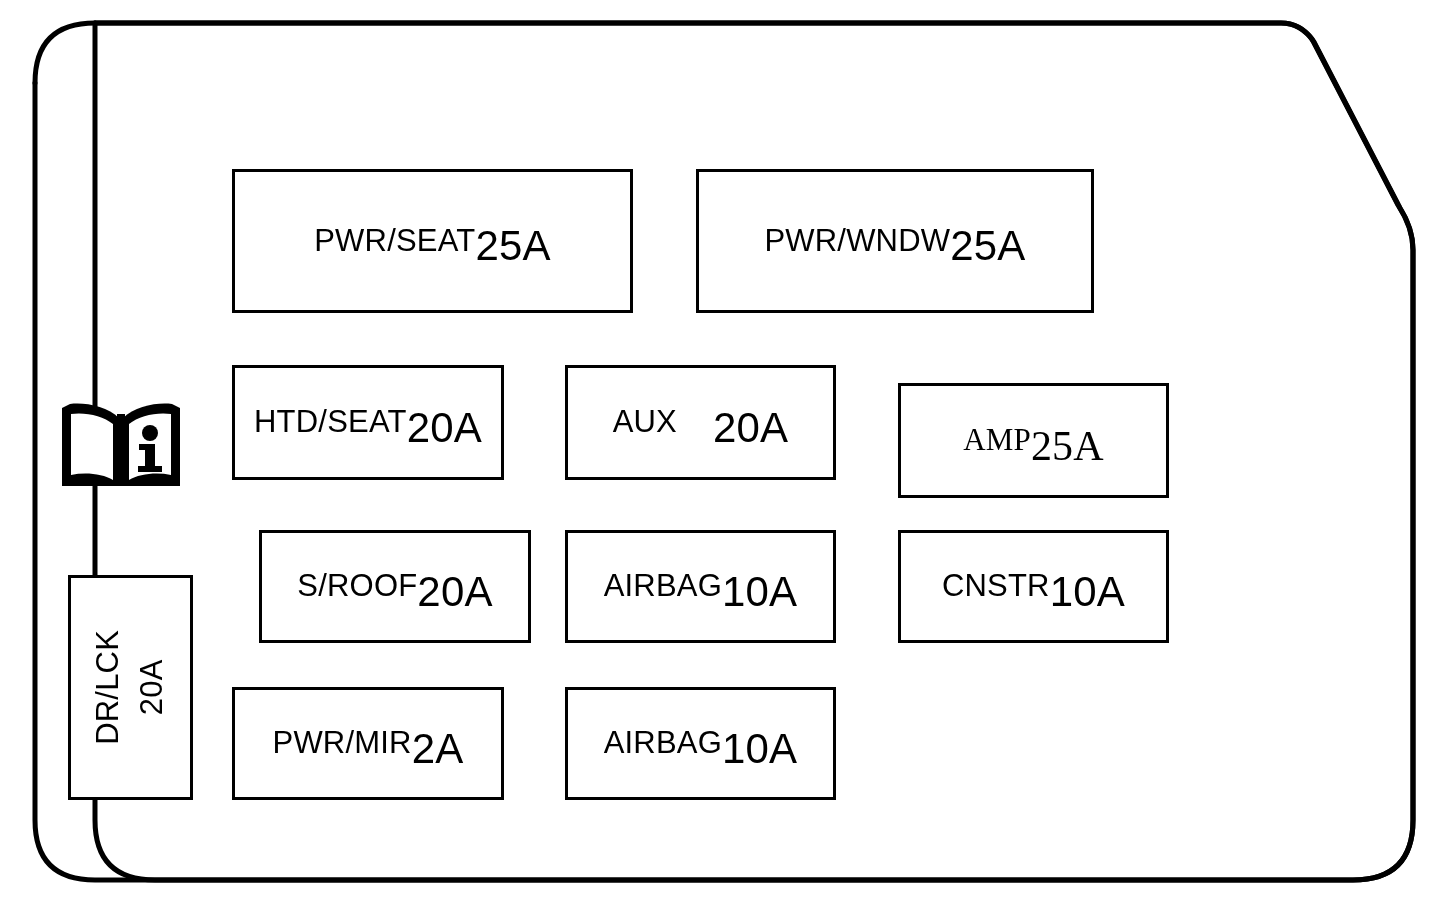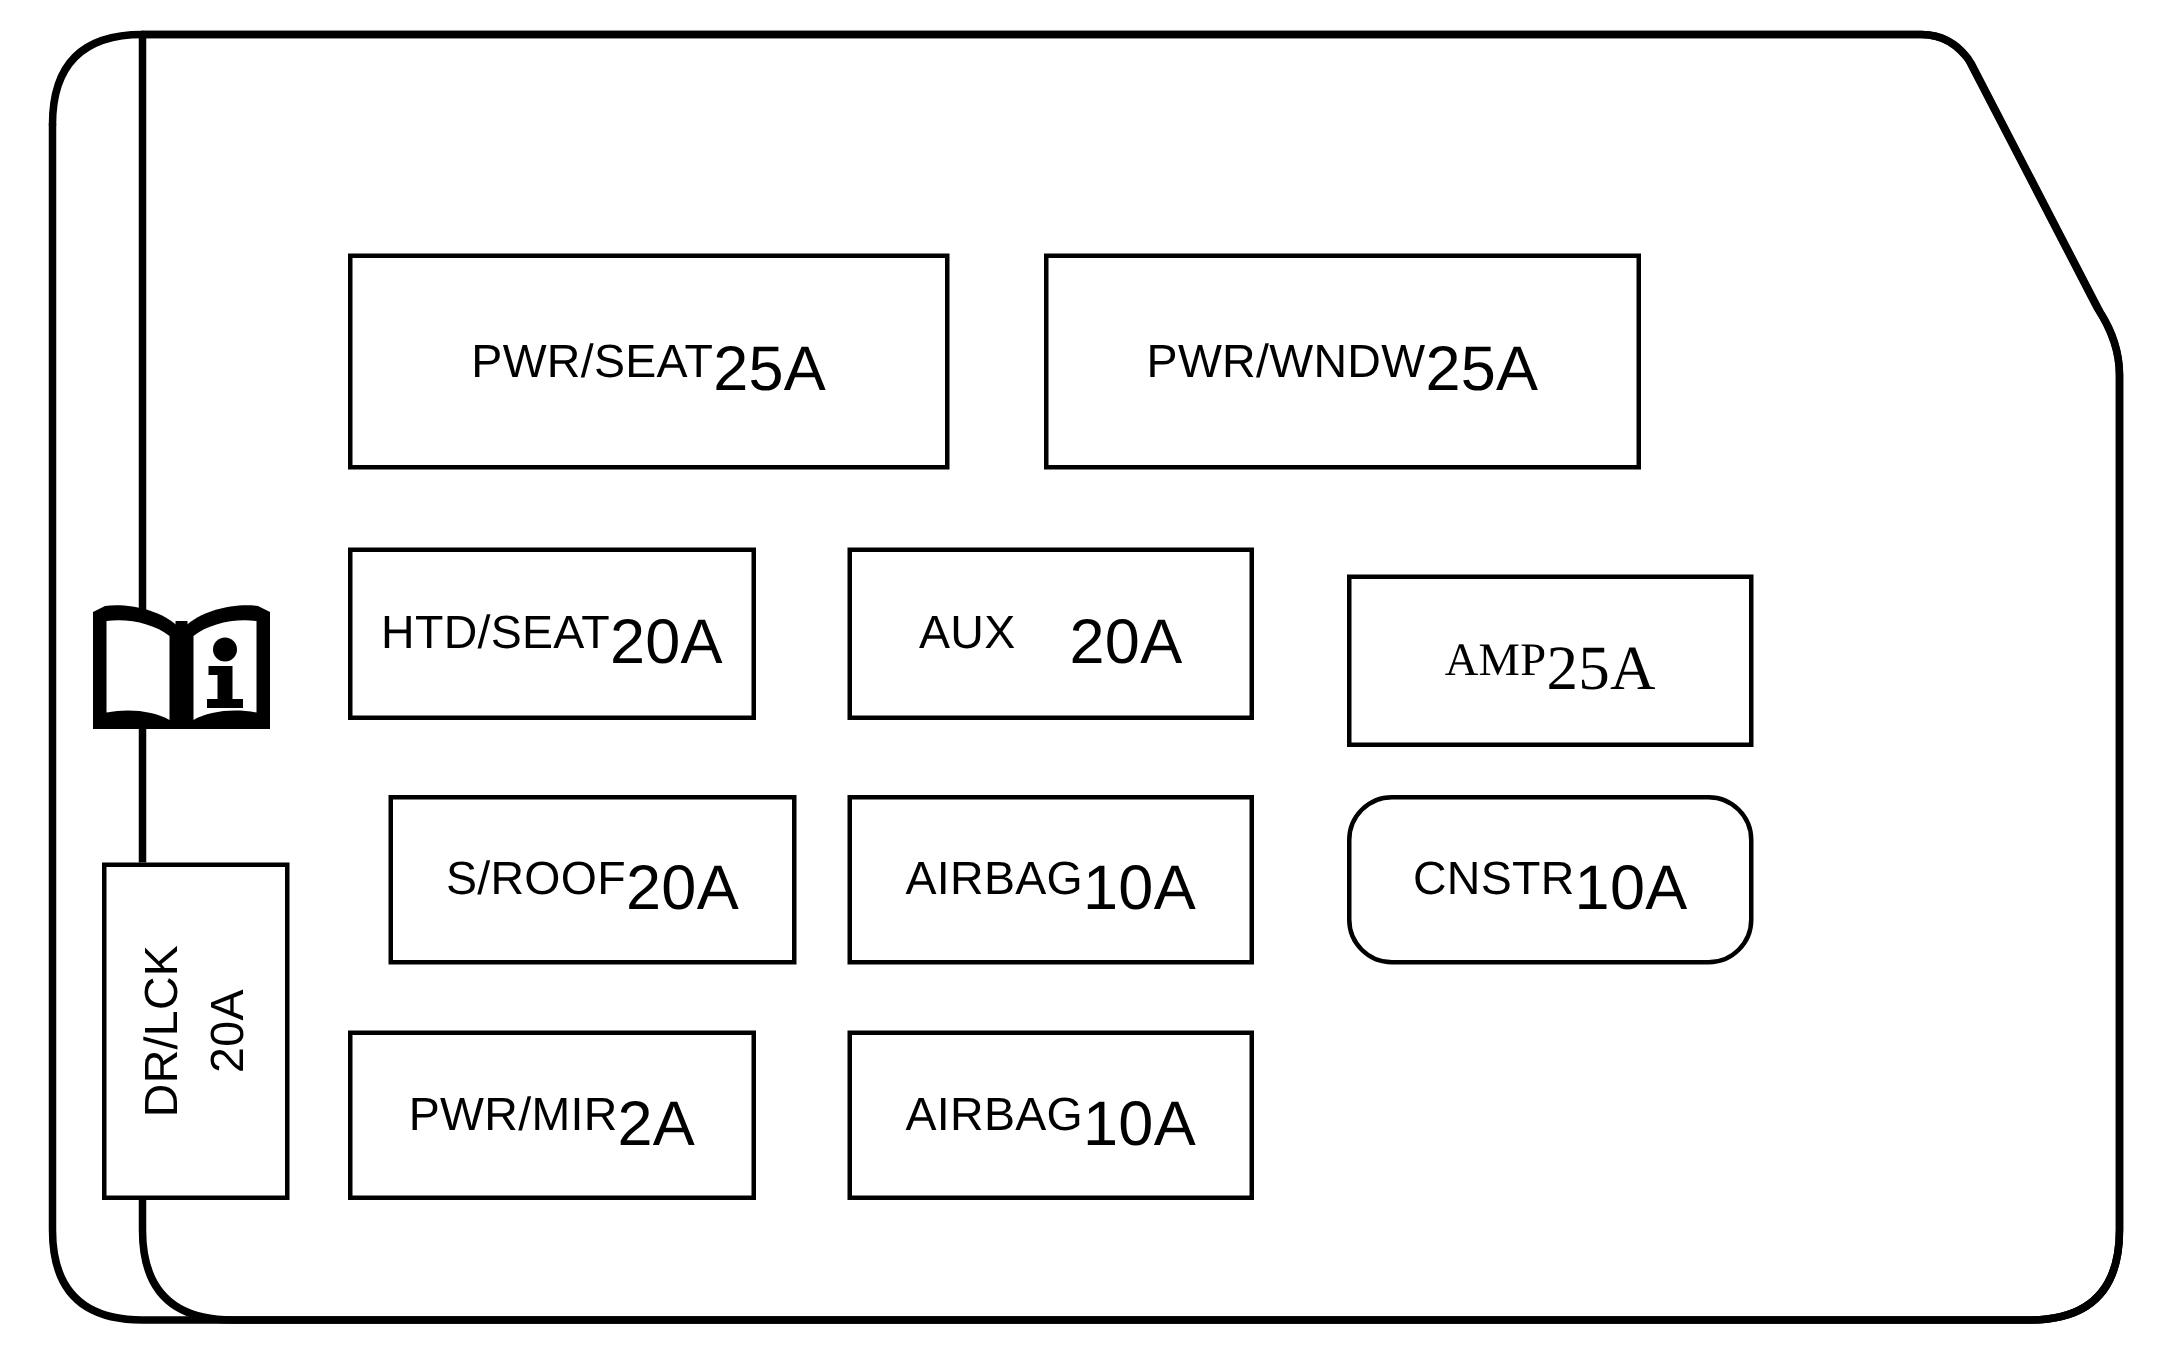--- a/index.html
+++ b/index.html
@@ -184,21 +184,21 @@
   <div class="fuse" style="left: 240px; top: 530px; width: 272px; height: 113px; margin-left: 19px;">
     <span class="name">S/ROOF</span>
     <span class="rating">20A</span>
   </div>
 
   <div class="fuse" style="left: 565px; top: 530px; width: 271px; height: 113px;">
     <span class="name">AIRBAG</span>
     <span class="rating">10A</span>
   </div>
 
-  <div class="fuse" style="left: 898px; top: 530px; width: 271px; height: 113px; border-radius: 30px;">
+  <div class="fuse" style="left: 898px; top: 530px; width: 271px; height: 113px;">
     <span class="name">CNSTR</span>
     <span class="rating">10A</span>
   </div>
 
   <div class="fuse" style="left: 232px; top: 687px; width: 272px; height: 113px;">
     <span class="name">PWR/MIR</span>
     <span class="rating">2A</span>
   </div>
 
   <div class="fuse" style="left: 565px; top: 687px; width: 271px; height: 113px;">

